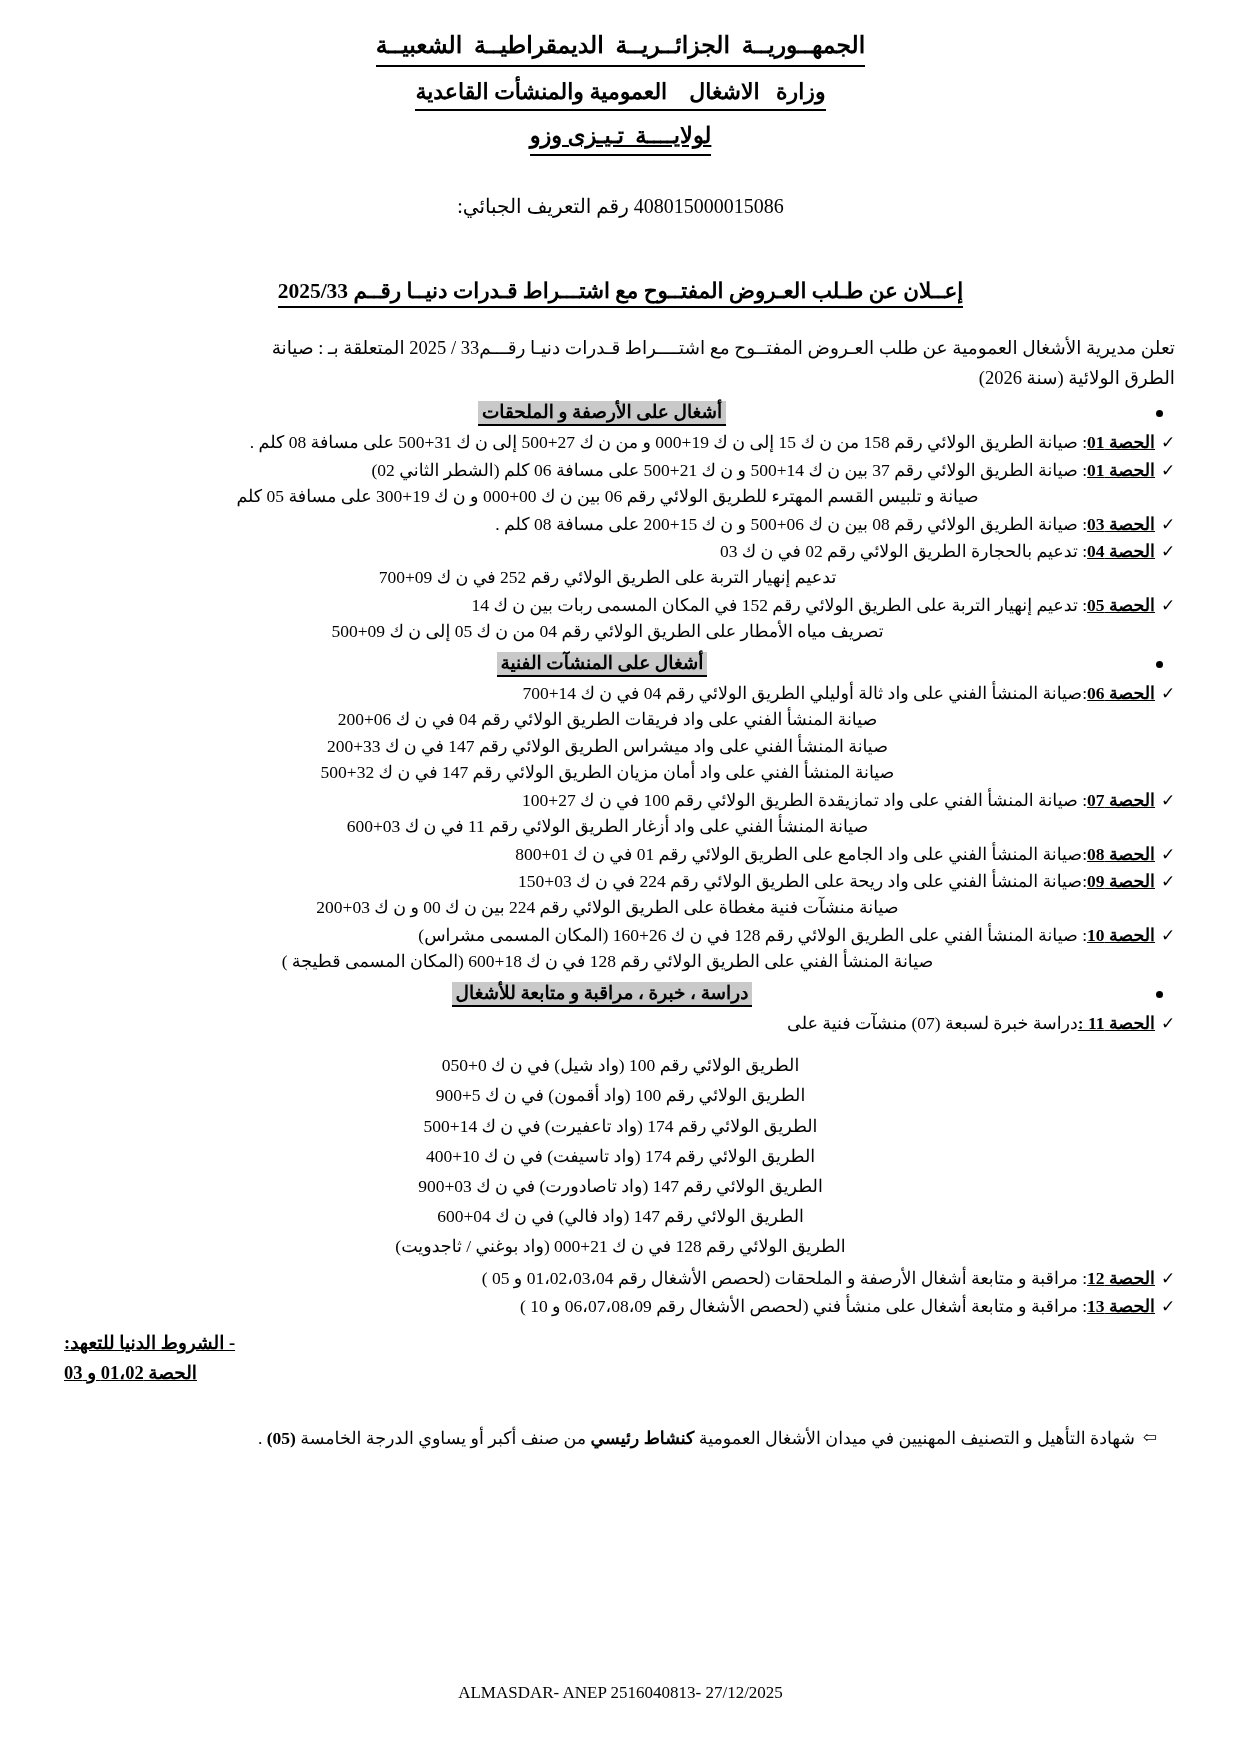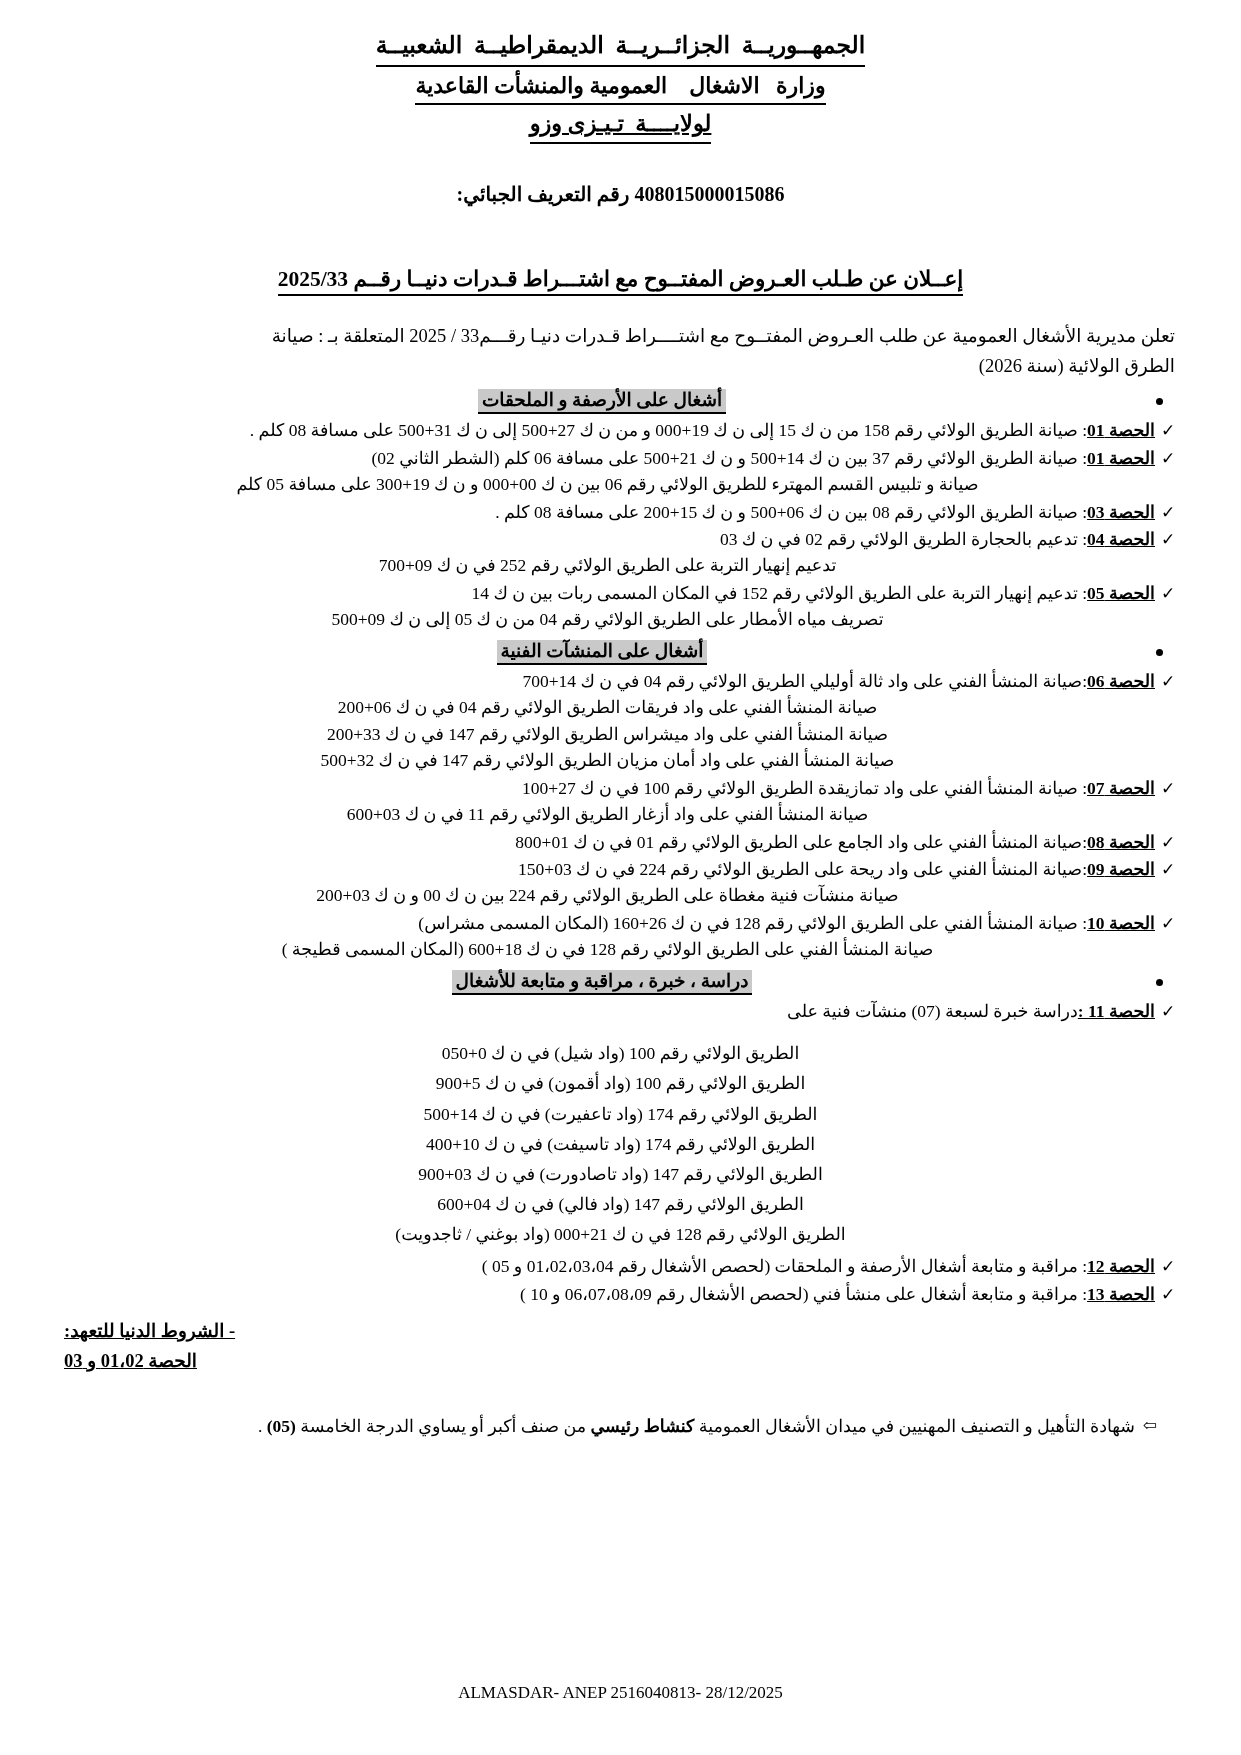--- a/index.html
+++ b/index.html
@@ -28,35 +28,35 @@
   .letterhead {
     text-align: center;
     margin-top: 10px;
   }
   .lh-line {
     font-weight: bold;
     font-size: 23px;
     line-height: 1.52;
     letter-spacing: 0.5px;
     display: block;
-    margin: 2px auto;
+    margin: 8px auto;
     width: fit-content;
     border-bottom: 2px solid #000;
     padding-bottom: 1px;
     white-space: pre;
   }
   .lh-line.l1 { font-size: 23.5px; }
   .lh-line.l2 { font-size: 22px; }
   .lh-line.l3 { font-size: 22.5px; }
   .lh-line.l4 { font-size: 22.5px; text-decoration: underline; }
 
   
   .tax-row {
     text-align: center;
-    font-weight: bold;
+    font-weight: normal;
     font-size: 20px;
     margin-top: 38px;
   }
   .tax-row .num { font-family: "Liberation Serif", serif; }
 
   
   .main-title {
     text-align: center;
     margin-top: 60px;
   }
@@ -360,15 +360,15 @@
   <div class="cond-title-block">
     <span class="cond-title">- الشروط الدنيا للتعهد:</span>
     <span class="cond-title">الحصة 01،02 و 03</span>
   </div>
 
   <div class="cond-item">
     <span class="cond-arrow">⇦</span>
     <span class="cond-text"><span>شهادة التأهيل و التصنيف المهنيين في ميدان الأشغال العمومية </span><b>كنشاط رئيسي</b><span> من صنف أكبر أو يساوي الدرجة الخامسة </span><b>(05)</b><span> .</span></span>
   </div>
 
-  <div class="footer">ALMASDAR- ANEP 2516040813- 28/12/2025</div>
+  <div class="footer">ALMASDAR- ANEP 2516040813- 27/12/2025</div>
 
 </div>
 
 </body></html>

